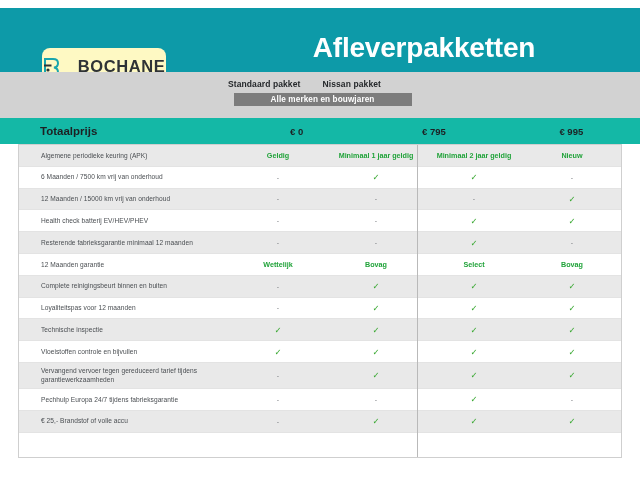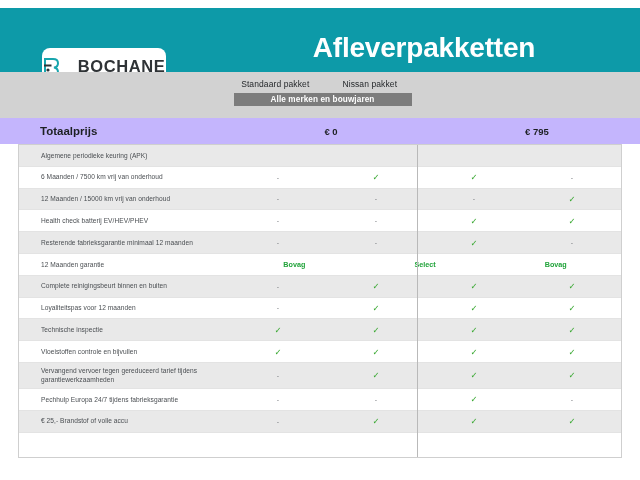--- a/index.html
+++ b/index.html
@@ -13,21 +13,21 @@
     position:relative;width:640px;height:480px;box-sizing:border-box;
     background:#ffffff;
   }
   
   .header{
     position:absolute;left:0;top:8px;width:640px;height:64px;
     background:#0d9aa8;
   }
   .logo-box{
     position:absolute;left:42px;top:40px;width:124px;height:42px;
-    background:#ffffff;border-radius:8px;
+    background:#fef9c3;border-radius:8px;
     display:flex;align-items:center;justify-content:center;gap:18px;
     box-sizing:border-box;
   }
   .logo-mark{width:17px;height:22px;display:block;flex:0 0 auto;}
   .logo-text-wrap{display:flex;flex-direction:column;align-items:flex-end;line-height:1;}
   .logo-word{
     font-size:16.5px;font-weight:bold;color:#2f3336;letter-spacing:.6px;
     font-family:"Liberation Sans", sans-serif;
   }
   .logo-tag{
@@ -43,38 +43,38 @@
   .colhead{
     position:absolute;left:0;top:72px;width:640px;height:46px;
     background:#d2d2d2;
   }
   .colhead-inner{position:absolute;left:0;top:0;width:640px;height:46px;}
   .grp{position:absolute;top:0;height:46px;}
   .grp-a{left:228px;width:189px;}
   .grp-b{left:419px;width:221px;}
   .grp-titles{display:flex;width:100%;height:17px;align-items:flex-end;}
   .grp-title{
-    flex:1;text-align:center;font-size:8.5px;font-weight:normal;color:#25282b;
+    flex:1;text-align:left;font-size:8.5px;font-weight:bold;color:#25282b;
     letter-spacing:.1px;
   }
   .grp-band{
     margin:4px auto 0;height:13px;background:#7c7c7c;color:#ffffff;
     display:flex;align-items:center;justify-content:center;
     font-size:8.2px;font-weight:bold;letter-spacing:.1px;
   }
   .grp-a .grp-band{width:178px;text-align:center;}
   .grp-b .grp-band{width:210px;}
   .grp-subs{display:flex;width:100%;margin-top:3px;}
   .grp-sub{
     flex:1;text-align:center;font-size:3.4px;color:#4d5155;letter-spacing:.15px;
   }
   
   .totalrow{
     position:absolute;left:0;top:118px;width:640px;height:26px;
-    background:#c4b5fd;display:flex;align-items:center;
+    background:#14b8a6;display:flex;align-items:center;
   }
   .total-label{
     position:absolute;left:40px;top:0;height:26px;display:flex;align-items:center;
     font-size:11.5px;font-weight:bold;color:#1d2023;
   }
   .total-cells{position:absolute;left:228px;top:0;width:412px;height:26px;display:flex;}
   .total-cell{
     flex:1;display:flex;align-items:center;justify-content:center;
     font-size:9.5px;font-weight:bold;color:#1d2023;
   }
@@ -148,27 +148,34 @@
 
 
     </div>
   </div>
 
   <div class="totalrow">
     <div class="total-label">Totaalprijs</div>
     <div class="total-cells">
       <div class="total-cell">€ 0</div>
       <div class="total-cell">€ 795</div>
+      <div class="total-cell">€ 995</div>
     </div>
   </div>
 
   <div class="tablewrap">
     <div class="rows" id="rows">
         <div class="row alt" style="height: 21.8px;">
           <div class="row-label">Algemene periodieke keuring (APK)</div>
+          <div class="row-cells">
+            <div class="cell word">Geldig</div>
+            <div class="cell word">Minimaal 1 jaar geldig</div>
+            <div class="cell word">Minimaal 2 jaar geldig</div>
+            <div class="cell word">Nieuw</div>
+          </div>
         </div>
         <div class="row plain" style="height: 21.8px;">
           <div class="row-label">6 Maanden / 7500 km vrij van onderhoud</div>
           <div class="row-cells">
             <div class="cell dash">-</div>
             <div class="cell tick">✓</div>
             <div class="cell tick">✓</div>
             <div class="cell dash">-</div>
           </div>
         </div>
@@ -195,20 +202,21 @@
           <div class="row-cells">
             <div class="cell dash">-</div>
             <div class="cell dash">-</div>
             <div class="cell tick">✓</div>
             <div class="cell dash">-</div>
           </div>
         </div>
         <div class="row plain" style="height: 21.8px;">
           <div class="row-label">12 Maanden  garantie</div>
           <div class="row-cells">
+            <div class="cell word">Wettelijk</div>
             <div class="cell word">Bovag</div>
             <div class="cell word">Select</div>
             <div class="cell word">Bovag</div>
           </div>
         </div>
         <div class="row alt" style="height: 21.8px;">
           <div class="row-label">Complete reinigingsbeurt binnen en buiten</div>
           <div class="row-cells">
             <div class="cell dash">-</div>
             <div class="cell tick">✓</div>

